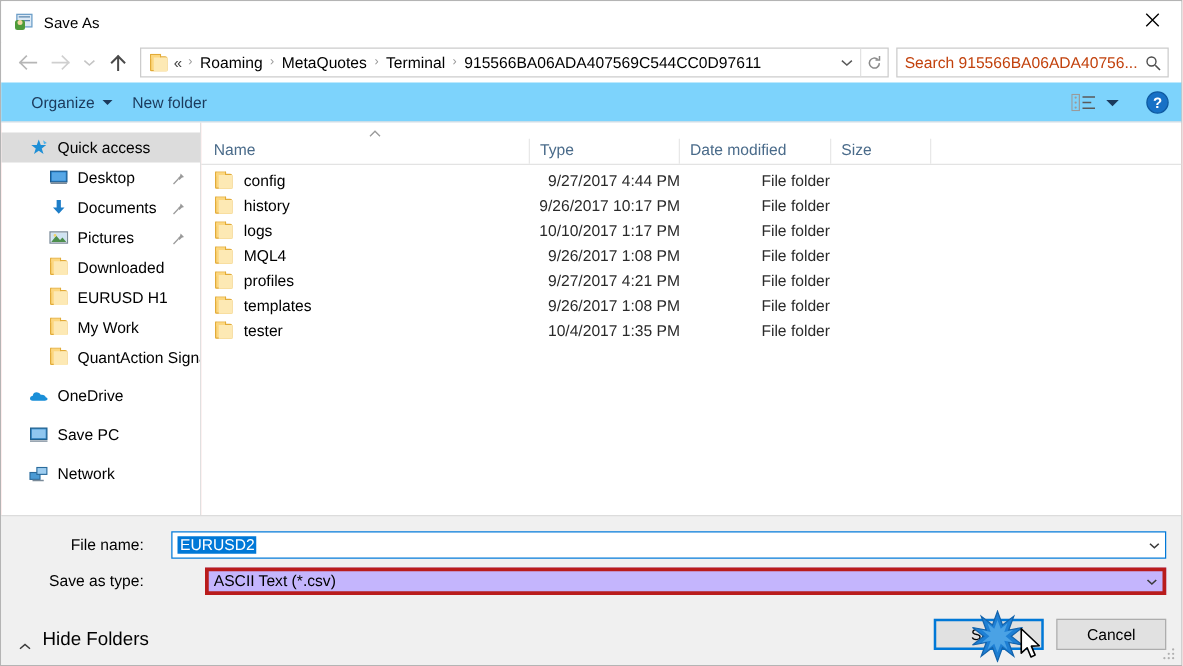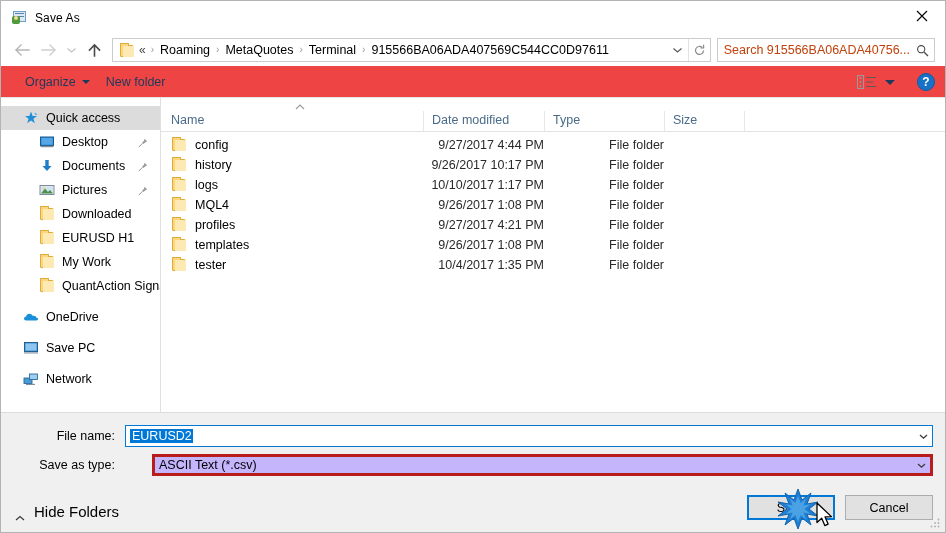--- a/index.html
+++ b/index.html
@@ -175,21 +175,21 @@
     cursor: default;
   }
 
   
   .cmdbar {
     height: 32px;
     flex: 0 0 32px;
     display: flex;
     align-items: center;
     padding: 0 12px 0 16px;
-    background: #ef4444;
+    background: #7dd3fc;
     border-bottom: 1px solid #e3e3e3;
     position: relative;
   }
   .cmd-item {
     font-size: 12.5px;
     color: #1b3a5c;
     padding: 4px 8px;
     display: flex;
     align-items: center;
     cursor: default;
@@ -379,20 +379,21 @@
     flex: 0 0 120px;
     background: #f0f0f0;
     border-top: 1px solid #dcdcdc;
     position: relative;
     padding: 12px 12px 0 12px;
   }
   .field-row {
     display: flex;
     align-items: center;
     margin-bottom: 7px;
+    gap: 12px;
   }
   .field-label {
     flex: 0 0 112px;
     text-align: right;
     padding-right: 10px;
     font-size: 12.5px;
     color: #000;
   }
   .combo {
     flex: 1 1 auto;
@@ -724,22 +725,22 @@
 
     <div class="filelist">
       <span class="sort-indicator">
         <svg width="10" height="6" viewBox="0 0 10 6">
           <path d="M1 5 L5 1 L9 5" stroke="#9a9a9a" stroke-width="1.1" fill="none"></path>
         </svg>
       </span>
 
       <div class="col-headers">
         <div class="col-h c-name">Name</div>
+        <div class="col-h c-type">Type</div>
         <div class="col-h c-date">Date modified</div>
-        <div class="col-h c-type">Type</div>
         <div class="col-h c-size">Size</div>
         <div class="col-h c-rest"></div>
       </div>
 
       <div class="rows">
 
         <div class="row">
           <div class="cell name">
             <span class="f-icon">
                 <span class="folder"></span>

